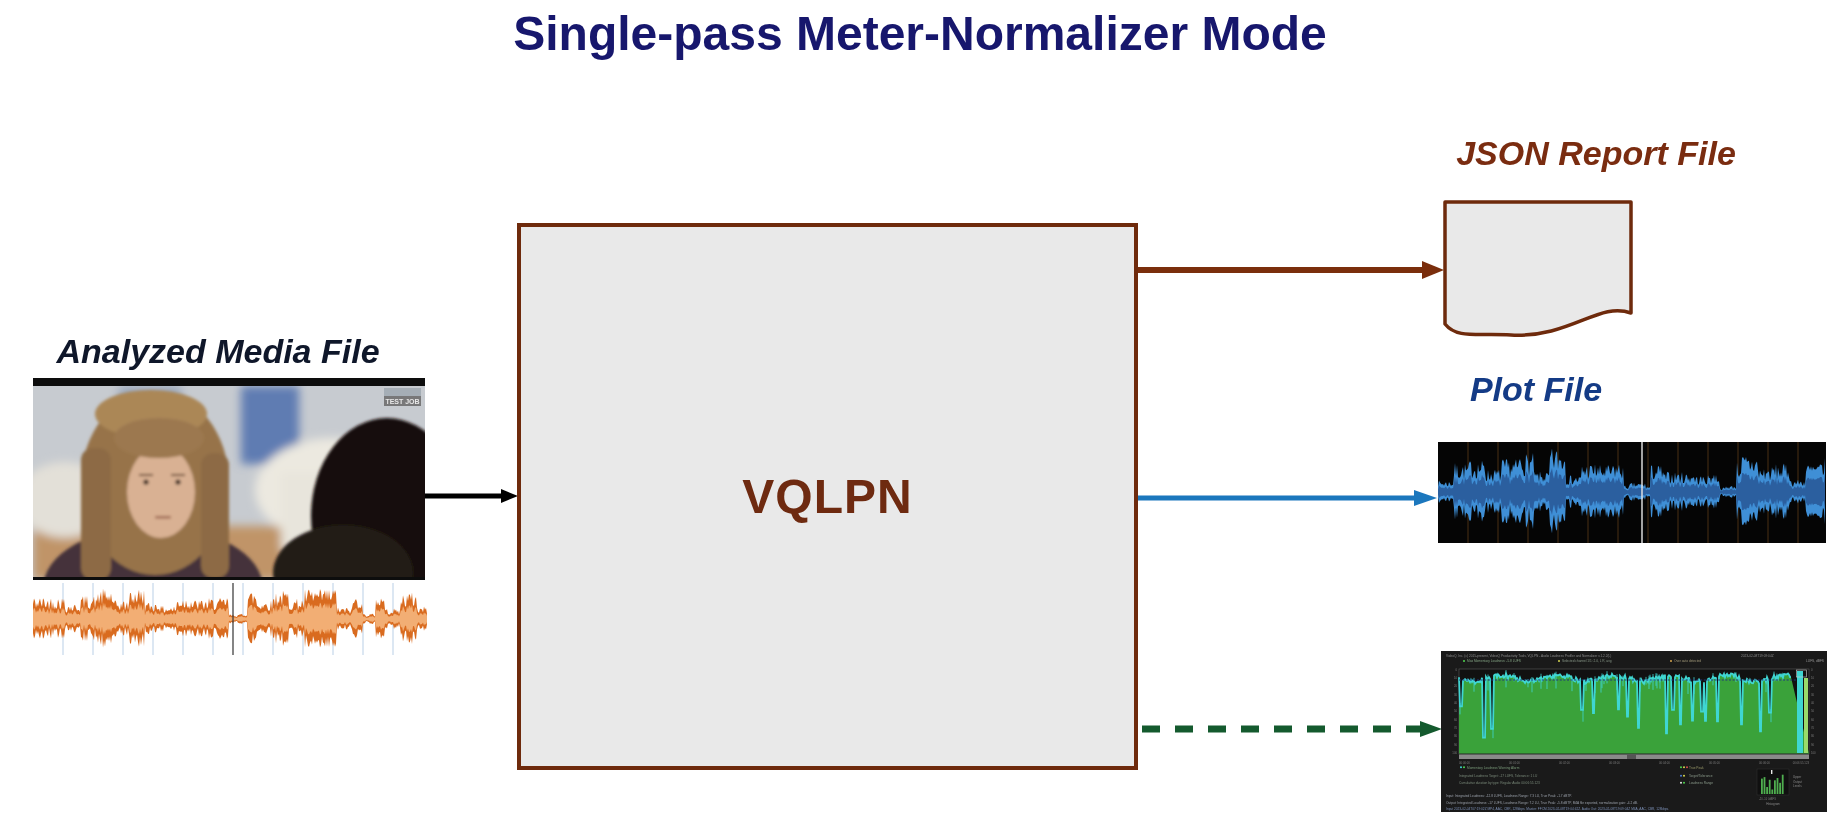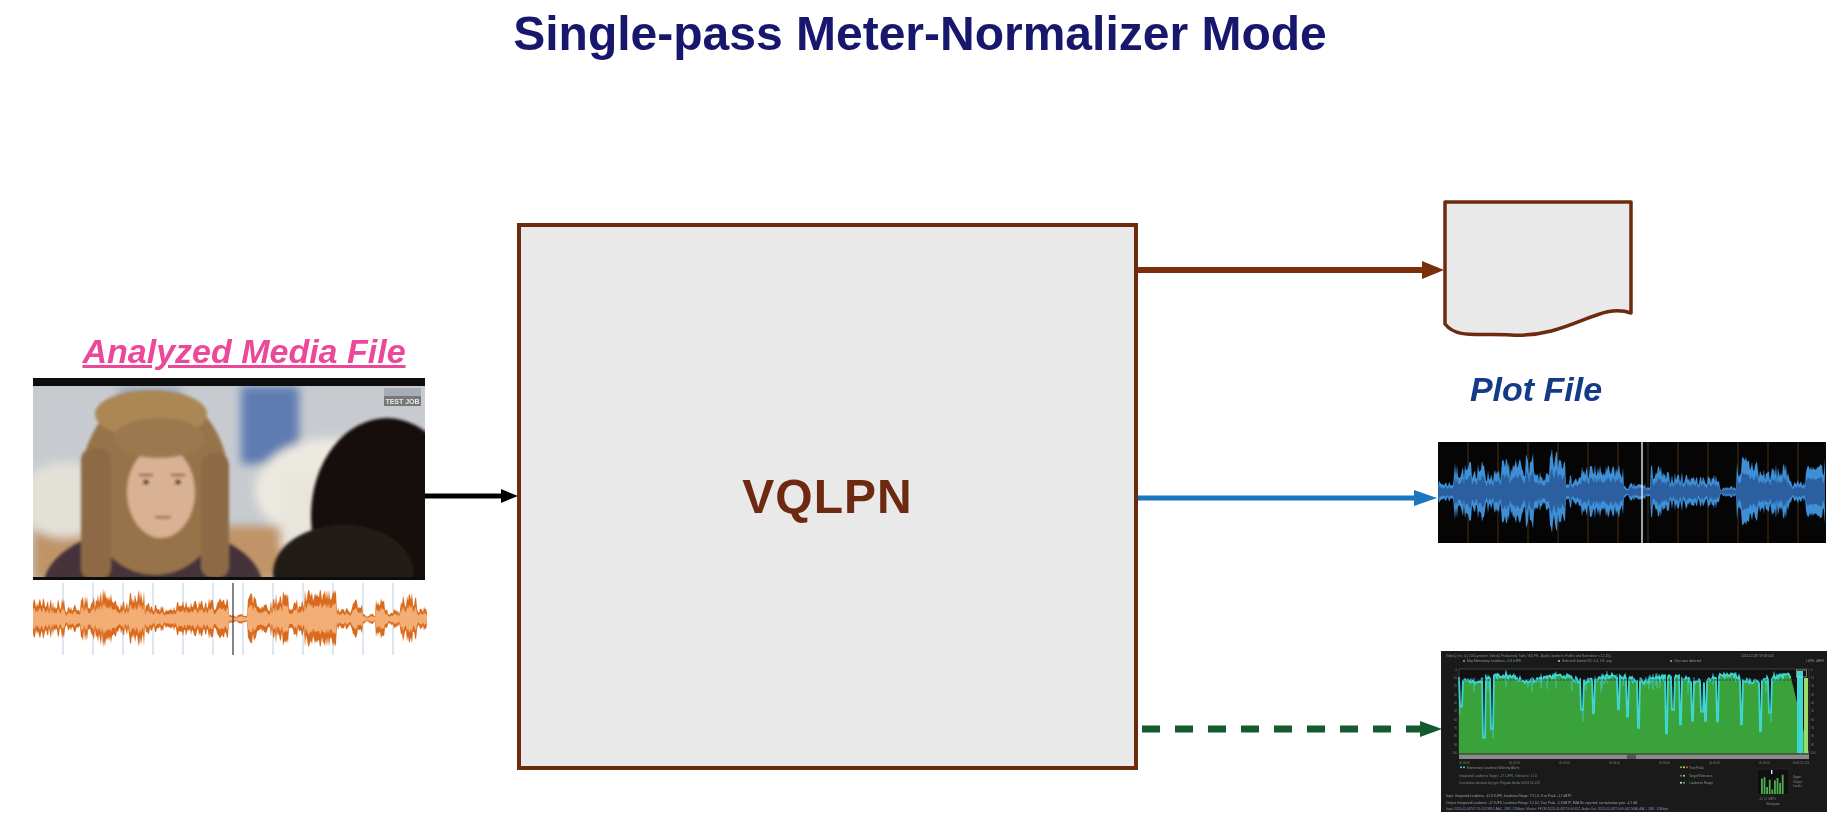--- a/index.html
+++ b/index.html
@@ -3,21 +3,21 @@
 <meta charset="utf-8">
 <style>
   html,body{margin:0;padding:0;background:#fff;}
   .canvas{position:relative;width:1848px;height:836px;background:#ffffff;
           font-family:"Liberation Sans","DejaVu Sans",sans-serif;overflow:hidden;}
   .abs{position:absolute;}
   .title{position:absolute;left:0;top:6px;width:1840px;text-align:center;
          font-size:48px;font-weight:bold;color:#17176d;}
   .side-label{position:absolute;font-weight:bold;font-style:italic;
               font-size:34px;text-align:center;line-height:1.05;white-space:nowrap;}
-  #label-analyzed{left:44px;top:334px;width:400px;color:#ec4899;text-decoration:underline;}
+  #label-analyzed{left:18px;top:334px;width:400px;color:#0f172a;}
   #label-json{left:1443px;top:136px;width:306px;color:#7a2c10;}
   #label-audio{left:1438px;top:372px;width:196px;color:#143b86;}
   #label-png{left:1438px;top:594px;width:262px;color:#166b38;}
   #vqlpn-box{position:absolute;left:517px;top:223px;width:621px;height:547px;
              background:#e9e9e9;border:4px solid #6e2a0c;box-sizing:border-box;
              display:flex;align-items:center;justify-content:center;}
   #vqlpn-box .vqlpn-text{font-size:48px;font-weight:bold;color:#6e2a10;letter-spacing:1px;}
   svg{display:block;}
 </style>
 </head>
@@ -116,20 +116,21 @@
   <svg class="abs" style="left:1138px;top:488px" width="301" height="20" viewBox="0 0 301 20">
     <line x1="0" y1="10" x2="276" y2="10" stroke="#1b77bd" stroke-width="5"></line>
     <polygon points="276,2 299,10 276,18" fill="#1b77bd"></polygon>
   </svg>
 
   <svg class="abs" style="left:1140px;top:719px" width="304" height="20" viewBox="0 0 304 20">
     <line x1="2" y1="10" x2="280" y2="10" stroke="#145a2e" stroke-width="7" stroke-dasharray="18 15"></line>
     <polygon points="280,2 302,10 280,18" fill="#145a2e"></polygon>
   </svg>
 
+  <div class="side-label" id="label-json">JSON Report File</div>
   <svg class="abs" style="left:1443px;top:200px" width="190" height="142" viewBox="0 0 190 142">
     <path d="M2 2 L188 2 L188 113 C156 101 128 138 68 135 C34 133 14 139 2 124 Z" fill="#e9e9e9" stroke="#6e2a0c" stroke-width="3.5" stroke-linejoin="round"></path>
   </svg>
 
   <div class="side-label" id="label-audio">Plot File</div>
   <svg class="abs" style="left:1438px;top:442px" width="388" height="101" viewBox="0 0 388 101" id="wave-blue">
     <rect x="0" y="0" width="388" height="101" fill="#050505"></rect>
     <g id="wave-blue-grid">
         <line x1="30" y1="0" x2="30" y2="101" stroke="#4a3014" stroke-width="1"></line>
         <line x1="60" y1="0" x2="60" y2="101" stroke="#4a3014" stroke-width="1"></line>

